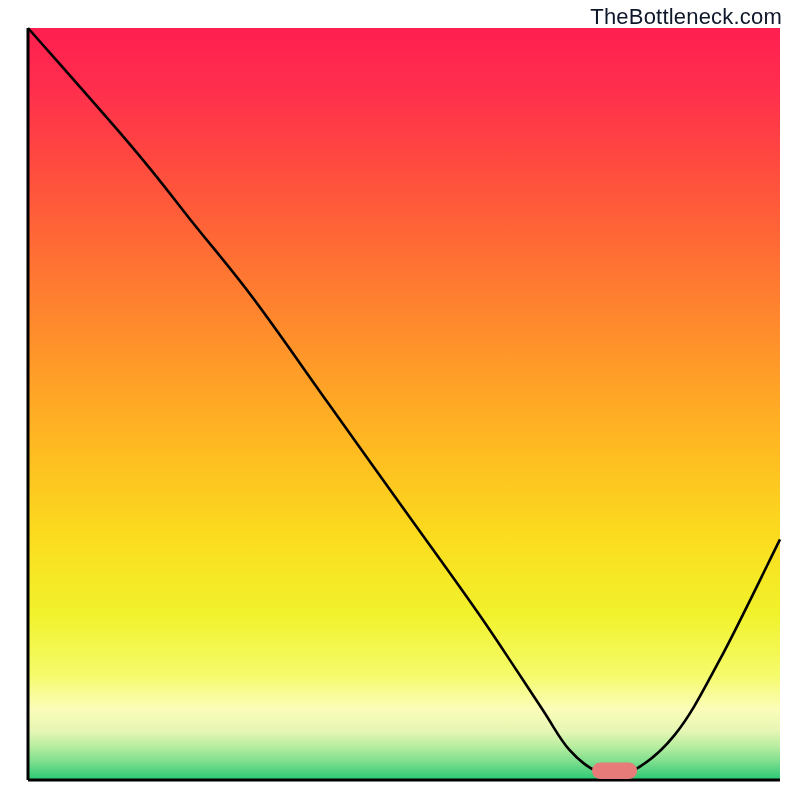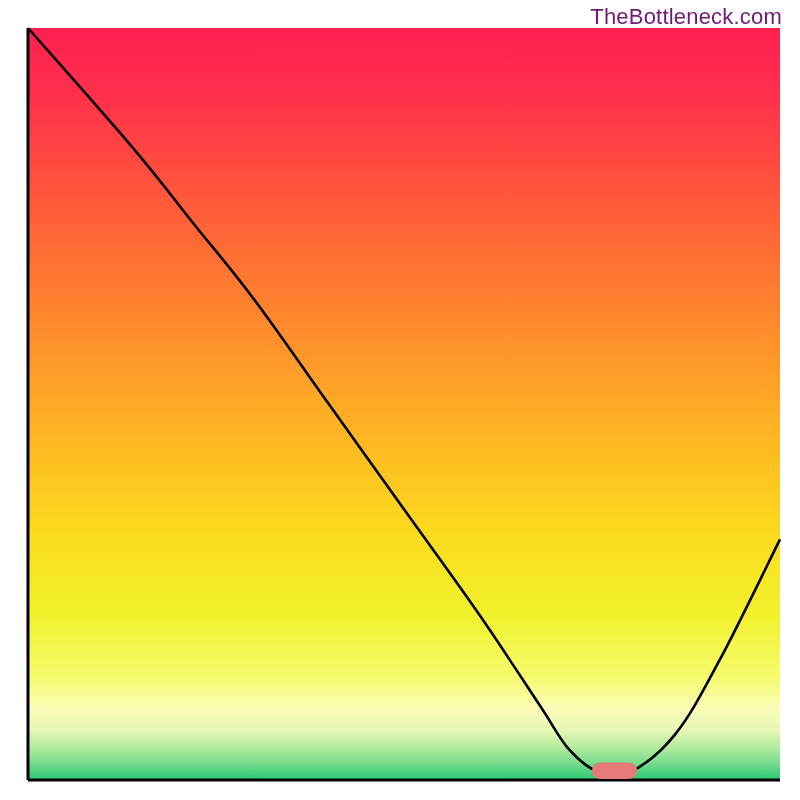--- a/index.html
+++ b/index.html
@@ -13,21 +13,21 @@
   .container {
     position: relative;
     width: 800px;
     height: 800px;
   }
   .watermark {
     position: absolute;
     top: 4px;
     right: 18px;
     font-size: 22px;
-    color: #701a75;
+    color: #0f172a;
     font-weight: 400;
     letter-spacing: 0.2px;
     z-index: 20;
   }
   svg.chart {
     position: absolute;
     top: 0;
     left: 0;
     width: 800px;
     height: 800px;

